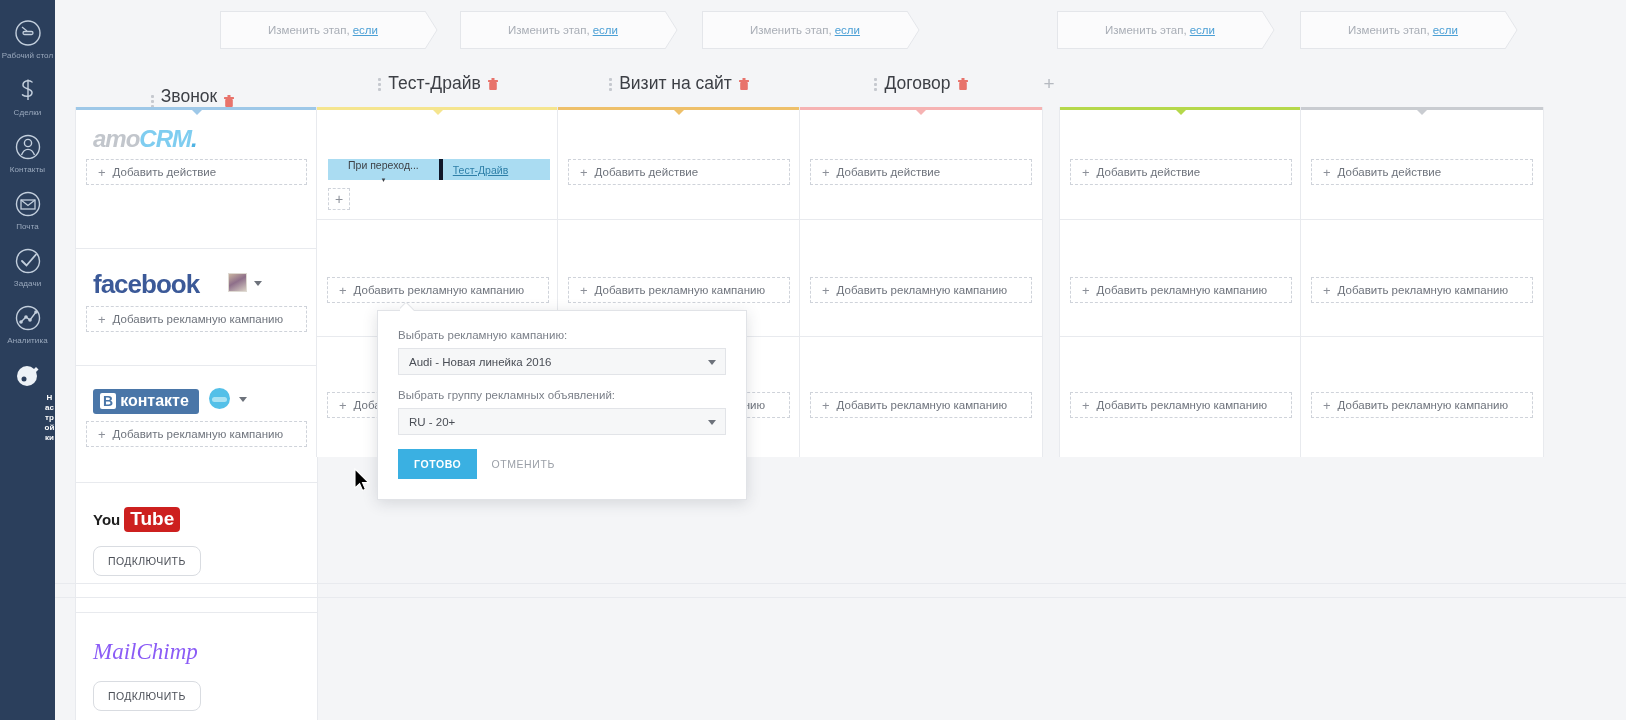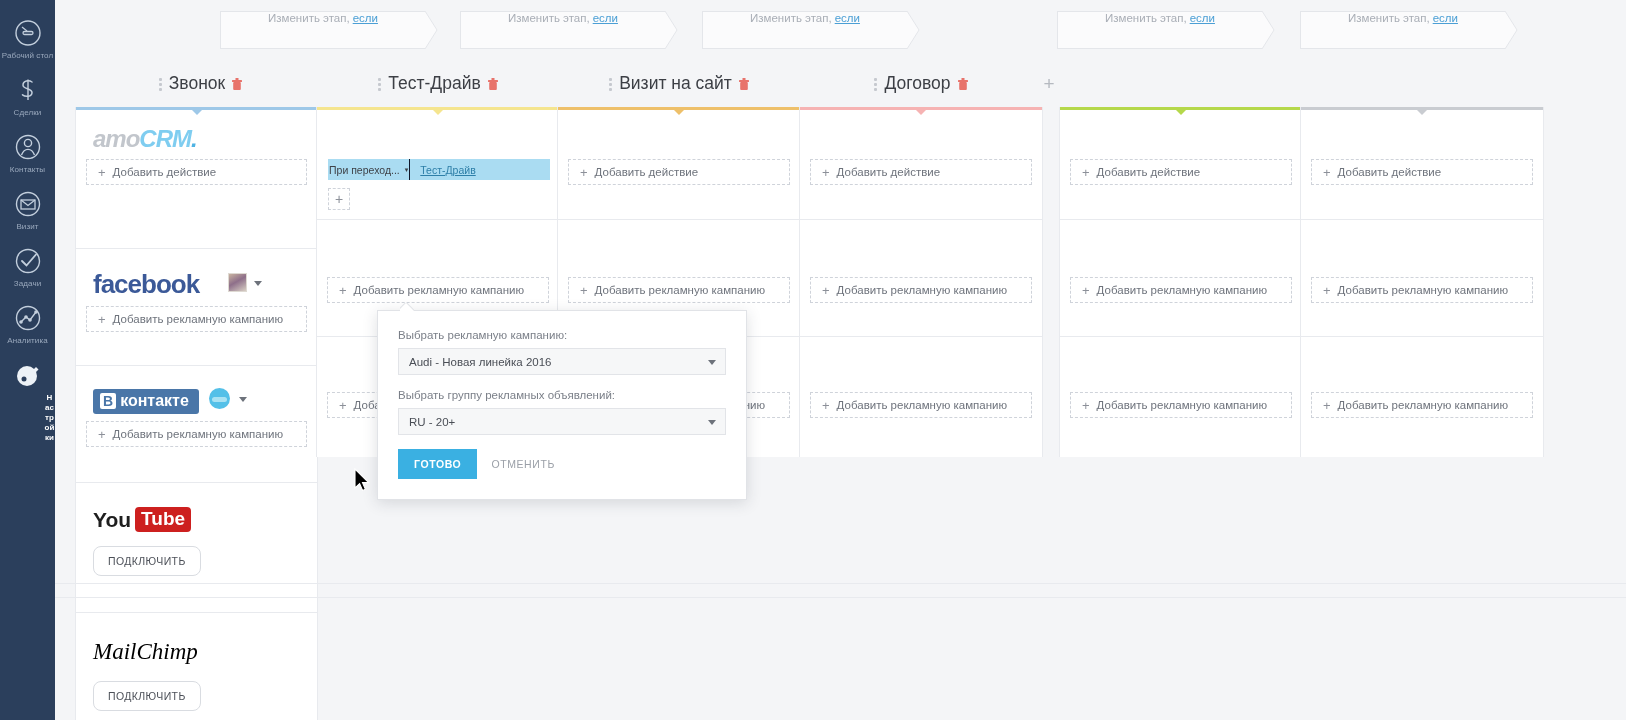--- a/index.html
+++ b/index.html
@@ -54,21 +54,21 @@
     position: absolute; left: 0; top: 0;
     width: 1571px; height: 60px;
   }
   .cond-chip {
     position: absolute;
     top: 11px;
     height: 38px;
     background: #fbfbfc;
     border: 1px solid #e4e6ea;
     border-right: none;
-    display: flex; align-items: flex-start; justify-content: center;
+    display: flex; align-items: center; justify-content: center;
     font-size: 11.5px;
     color: #a9aeb6;
     cursor: pointer;
   }
   .cond-chip .tail {
     position: absolute; right: -13px; top: -1px;
     width: 13px; height: 38px;
   }
   .cond-chip a {
     color: #4b9fd5;
@@ -183,23 +183,24 @@
     position: absolute;
     height: 21px;
     background: #aadcf2;
     display: flex; align-items: center;
     font-size: 10.5px;
     color: #3e4248;
     cursor: pointer;
   }
   .action-chip .ac-left {
     display:flex; align-items:center; gap:5px;
-    padding: 0 1px; height: 100%;
-    border-right: 1px solid #0f172a;
+    padding: 0 20px; height: 100%;
+    border-right: 4px solid #0f172a;
     white-space: nowrap;
+    flex-direction: column;
   }
   .action-chip .ac-caret { font-size: 7px; color: #3e4248; }
   .action-chip .ac-right {
     padding: 0 10px;
     color: #2e7fa8;
     text-decoration: underline;
     white-space: nowrap;
   }
   .small-plus-btn {
     position: absolute;
@@ -361,21 +362,21 @@
     </a>
 
     <a class="nav-item">
       <span class="nav-icon">
         <svg viewBox="0 0 30 30">
             <circle cx="15" cy="15" r="11.5" fill="none" stroke="#c3cfdd" stroke-width="1.4"></circle>
             <rect x="8" y="11" width="14" height="9" fill="none" stroke="#c3cfdd" stroke-width="1.3"></rect>
             <path d="M8 11l7 5.5 7-5.5" fill="none" stroke="#c3cfdd" stroke-width="1.3"></path>
           </svg>
       </span>
-      <span class="nav-label">Визит</span>
+      <span class="nav-label">Почта</span>
     </a>
 
     <a class="nav-item">
       <span class="nav-icon">
         <svg viewBox="0 0 30 30">
             <circle cx="15" cy="15" r="11.5" fill="none" stroke="#c3cfdd" stroke-width="1.4"></circle>
             <path d="M9 15l4.5 4.5L23 8.5" fill="none" stroke="#c3cfdd" stroke-width="1.8" stroke-linecap="round"></path>
           </svg>
       </span>
       <span class="nav-label">Задачи</span>
@@ -458,21 +459,21 @@
         <span class="tail">
           <svg width="13" height="38" viewBox="0 0 13 38">
               <path d="M0 0 L12 19 L0 38" fill="#fbfbfc" stroke="#e4e6ea" stroke-width="1"></path>
             </svg>
         </span>
       </div>
     </div>
 
     <div id="titles-row">
 
-      <div class="stage-title" style="left:24px;width:243px;">
+      <div class="stage-title" style="left:16px;width:243px;align-items:flex-end;">
         <span class="grip"></span>
         <span>Звонок</span>
         <span class="trash-icon">
           <svg width="10" height="12" viewBox="0 0 10 12">
               <rect x="0" y="2" width="10" height="2" rx="0.5" fill="#e8736b"></rect>
               <rect x="1.2" y="4" width="7.6" height="8" rx="1" fill="#e8736b"></rect>
               <rect x="3.5" y="0" width="3" height="2" fill="#e8736b"></rect>
             </svg>
         </span>
       </div>
@@ -555,28 +556,28 @@
         <div class="avatar-vk" style="left:133px;top:22px;"></div>
         <div class="caret-sm" style="left:163px;top:31px;"></div>
         <div class="dashed-btn" style="top:55px;">
           <span class="plus">+</span>
           <span>Добавить рекламную кампанию</span>
         </div>
       </div>
 
       <div class="cell" style="height:130px;">
         <div class="svc-logo" style="top:24px;display:flex;align-items:center;gap:4px;">
-          <span style="font-size:21px;font-weight:bold;color:#1e1e1e;">You</span>
+          <span style="font-size:15px;font-weight:bold;color:#1e1e1e;">You</span>
           <span style="font-size:19px;font-weight:bold;color:#fff;background:#cd201f;border-radius:4px;padding:1px 6px 2px 6px;">Tube</span>
         </div>
         <button class="connect-btn" style="top:63px;">подключить</button>
       </div>
 
       <div class="cell" style="height:133px;">
-        <div class="svc-logo" style="top:26px;font-size:23px;color:#000000;font-style:italic;font-family:'Liberation Serif',serif;">MailChimp</div>
+        <div class="svc-logo" style="top:26px;font-size:23px;color:#8b5cf6;font-style:italic;font-family:'Liberation Serif',serif;">MailChimp</div>
         <button class="connect-btn" style="top:68px;">подключить</button>
       </div>
     </div>
 
     <div class="col-body" style="left:261px; width:244px; height:350px;">
       <div class="col-accent" style="background:#f5e58f;color:#f5e58f;">
           <span class="notch"></span>
         </div>
 
       <div class="cell" style="height:113px;">

